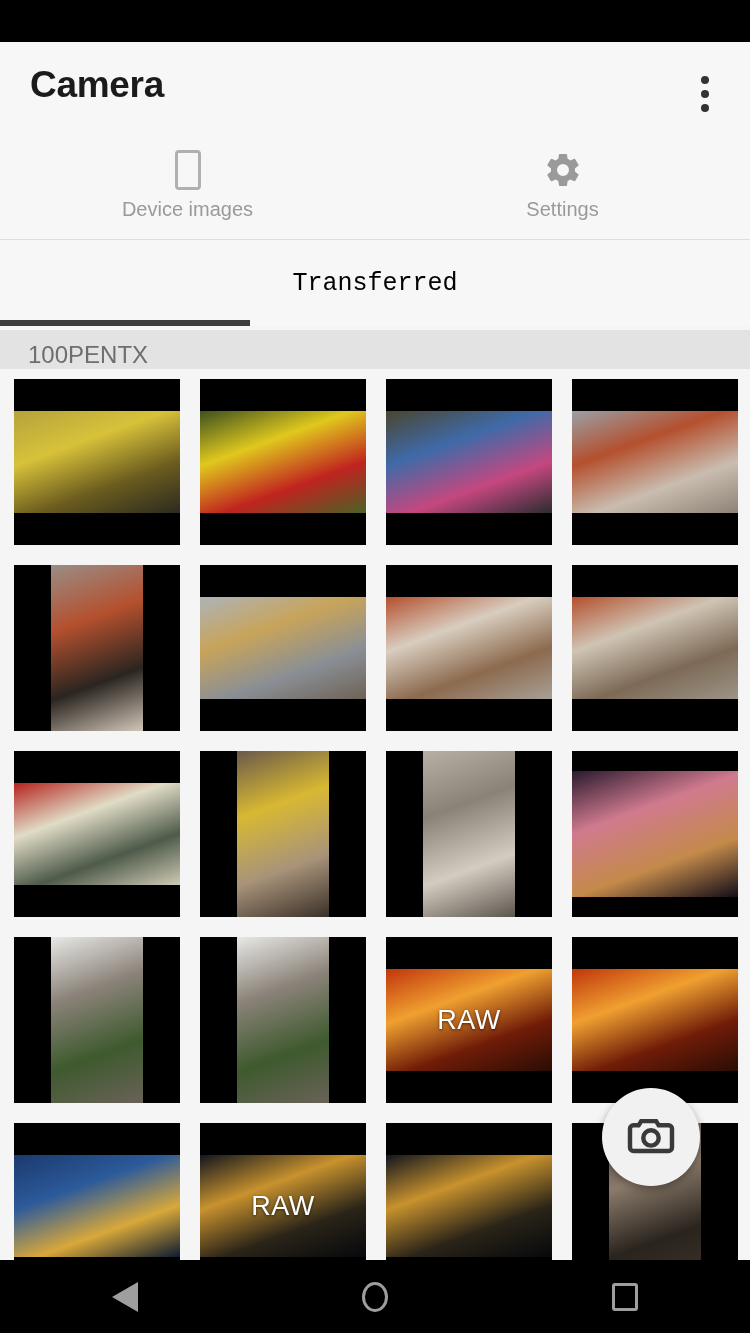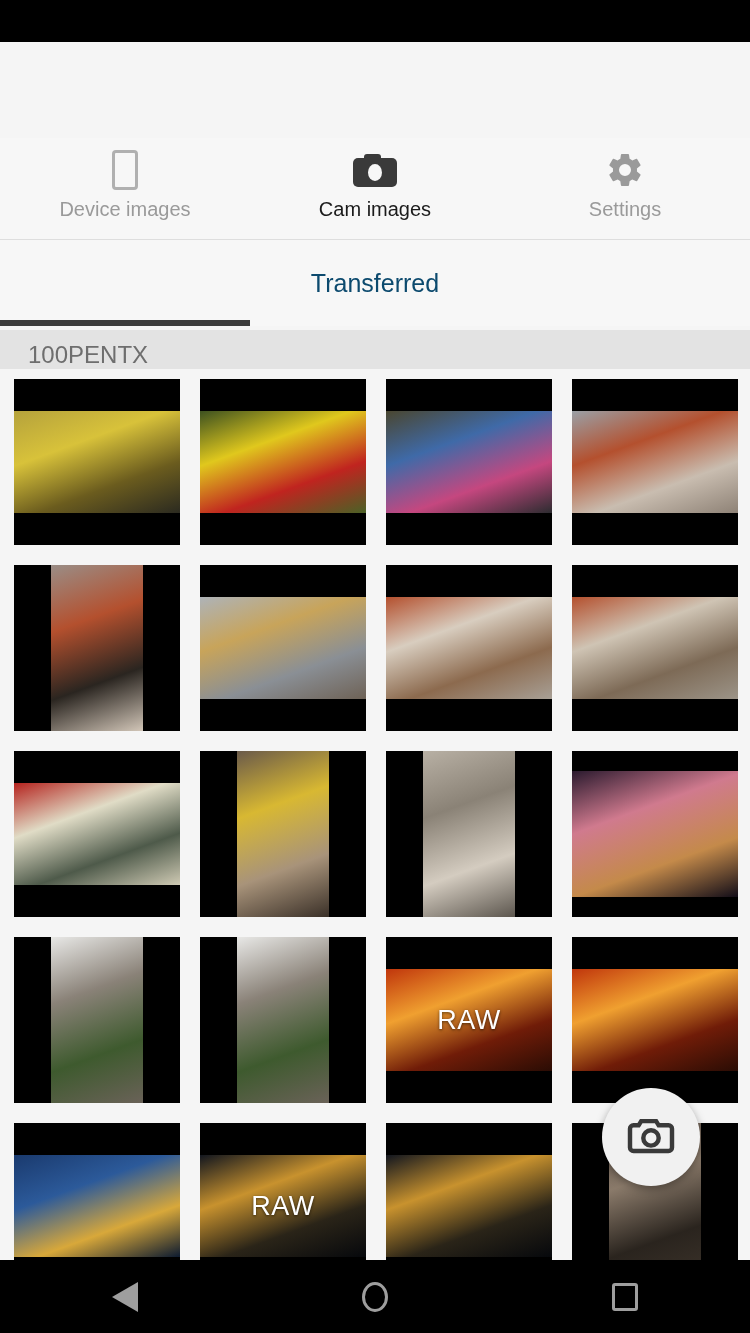--- a/index.html
+++ b/index.html
@@ -67,21 +67,21 @@
   
   .tabs {
     position: absolute; top: 240px; left: 0; width: 750px; height: 86px;
     background: #f7f7f7; display: flex;
   }
   .tab {
     flex: 1; display: flex; align-items: center; justify-content: center;
     font-size: 25px;
   }
   .tab.active { color: #1b1b1b; font-weight: normal; }
-  .tab.inactive { color: #0c4a6e; }
+  .tab.inactive { color: #000000; font-family: Liberation Mono, monospace; }
   .tab-indicator {
     position: absolute; top: 320px; left: 0; width: 250px; height: 6px;
     background: #3c3c3c;
   }
 
   
   .folder-header {
     position: absolute; top: 330px; left: 0; width: 750px; height: 39px;
     background: #e3e3e3; display: flex; align-items: flex-end;
   }
@@ -143,40 +143,38 @@
   .nav-home { width: 26px; height: 30px; border: 3px solid #9e9e9e; border-radius: 50%; }
   .nav-rec  { width: 26px; height: 28px; border: 3px solid #9e9e9e; border-radius: 3px; }
 </style>
 </head>
 <body>
 
 <div id="app">
 
   <div class="statusbar"></div>
 
+  <div class="appbar">
+    <div class="app-title">Camera</div>
+    <div class="overflow">
+      <span></span>
+        <span></span>
+        <span></span>
+    </div>
+  </div>
 
   <div class="topnav">
 
     <div class="topnav-item inactive">
       <div class="topnav-icon">
         <div class="ic-phone"></div>
       </div>
       <div class="topnav-label">Device images</div>
     </div>
 
-    <div class="topnav-item active">
-      <div class="topnav-icon">
-        <div class="ic-camsolid">
-            <div class="hump"></div>
-            <div class="body"></div>
-            <div class="lens"></div>
-          </div>
-      </div>
-      <div class="topnav-label">Cam images</div>
-    </div>
 
     <div class="topnav-item inactive">
       <div class="topnav-icon">
         <svg class="ic-gear" viewBox="0 0 24 24" fill="#9a9a9a">
           <path d="M19.14 12.94a7.5 7.5 0 000-1.88l2.03-1.58a.5.5 0 00.12-.64l-1.92-3.32a.5.5 0 00-.6-.22l-2.39.96a7.3 7.3 0 00-1.62-.94l-.36-2.54a.5.5 0 00-.5-.42h-3.84a.5.5 0 00-.5.42l-.36 2.54c-.58.24-1.12.56-1.62.94l-2.39-.96a.5.5 0 00-.6.22L2.67 8.84a.5.5 0 00.12.64l2.03 1.58a7.5 7.5 0 000 1.88l-2.03 1.58a.5.5 0 00-.12.64l1.92 3.32c.12.22.38.3.6.22l2.39-.96c.5.38 1.04.7 1.62.94l.36 2.54c.04.24.25.42.5.42h3.84c.25 0 .46-.18.5-.42l.36-2.54c.58-.24 1.12-.56 1.62-.94l2.39.96c.22.08.48 0 .6-.22l1.92-3.32a.5.5 0 00-.12-.64l-2.03-1.58zM12 15.6A3.6 3.6 0 1115.6 12 3.6 3.6 0 0112 15.6z"></path>
         </svg>
       </div>
       <div class="topnav-label">Settings</div>
     </div>
 

